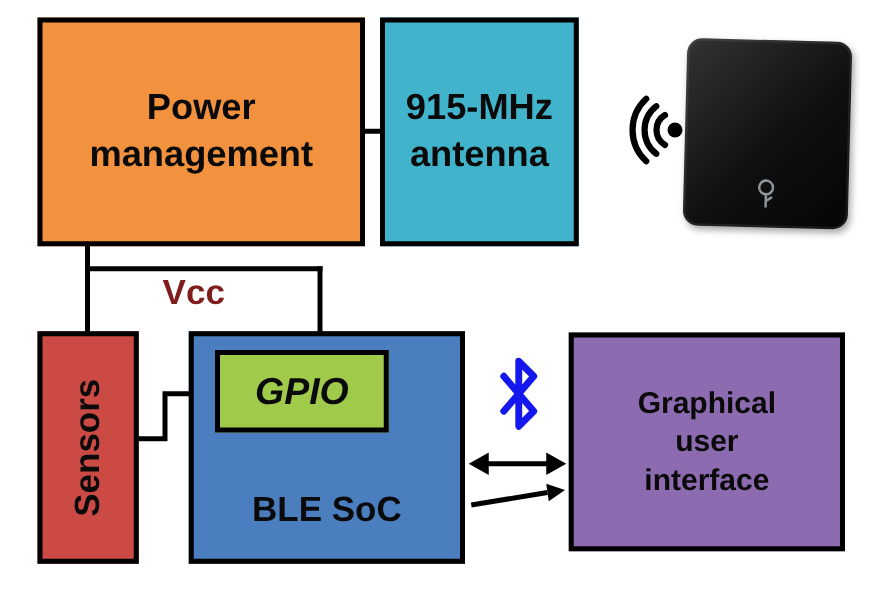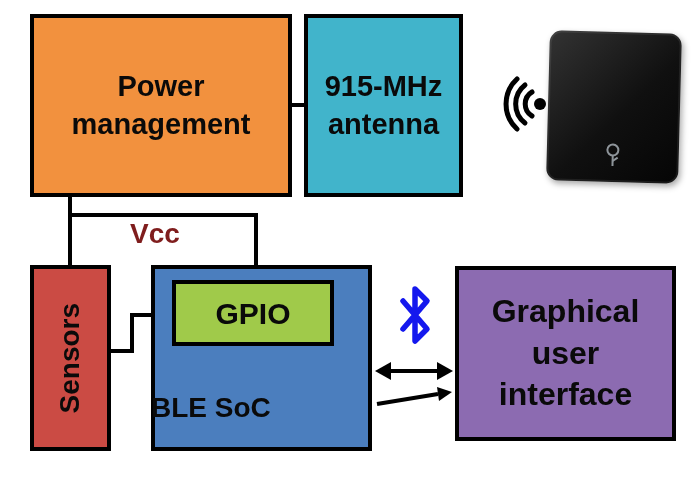--- a/index.html
+++ b/index.html
@@ -25,28 +25,28 @@
     white-space:pre-line;
     line-height:1.3;
   }
   .power{left:30px;top:14px;width:262px;height:183px;}
   .power .block-label{font-size:29px;}
   .antenna{left:304px;top:14px;width:159px;height:183px;}
   .antenna .block-label{font-size:29px;}
   .sensors{left:30px;top:265px;width:81px;height:186px;}
   .sensors .block-label{font-size:28px;transform:rotate(-90deg);white-space:nowrap;}
   .ble{left:151px;top:265px;width:221px;height:186px;}
-  .gpio{left:172px;top:280px;width:162px;height:66px;}
+  .gpio{left:172px;top:280px;width:139px;height:66px;font-style:italic;}
   .gpio .block-label{font-size:30px;}
   .ble-label{
     position:absolute;left:151px;top:392px;width:221px;
-    text-align:left;font-weight:700;font-size:28px;color:#0a0a0a;
+    text-align:center;font-weight:700;font-size:28px;color:#0a0a0a;
   }
   .gui{left:455px;top:266px;width:221px;height:175px;}
-  .gui .block-label{font-size:32px;}
+  .gui .block-label{font-size:24px;}
   .vcc-label{
     position:absolute;left:105px;top:218px;width:100px;
     text-align:center;font-weight:700;font-size:28px;color:#7f1d1d;
   }
   .device{
     position:absolute;left:548px;top:32px;width:132px;height:150px;
     background:linear-gradient(135deg,#333333 0%,#101010 55%,#050505 100%);
     border-radius:12px;
     transform:rotate(1.5deg);
     box-shadow:inset 0 0 0 2px rgba(255,255,255,0.08), 2px 3px 6px rgba(0,0,0,0.35);

